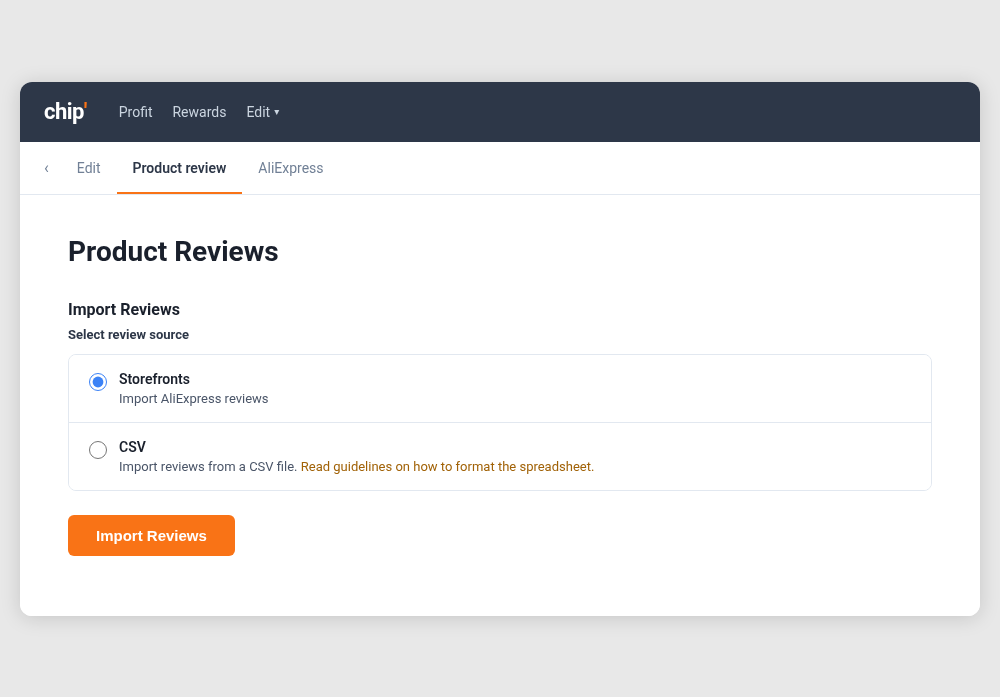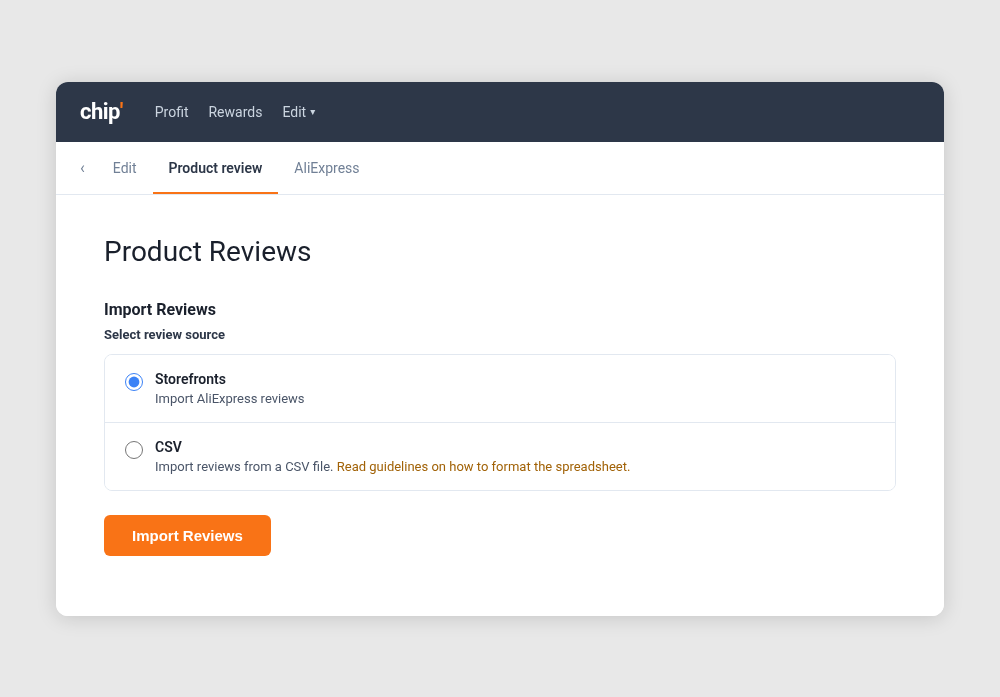--- a/index.html
+++ b/index.html
@@ -7,21 +7,21 @@
       font-family: -apple-system, BlinkMacSystemFont, 'Segoe UI', Roboto, sans-serif;
       background: #e8e8e8;
       display: flex;
       justify-content: center;
       align-items: center;
       min-height: 100vh;
       padding: 20px;
     }
 
     .window {
-      width: 888px;
+      width: 960px;
       background: #fff;
       border-radius: 12px;
       overflow: hidden;
       box-shadow: 0 2px 20px rgba(0,0,0,0.15);
     }
 
     
     .navbar {
       background: #2d3748;
       display: flex;
@@ -125,21 +125,21 @@
     }
 
     
     .main-content {
       padding: 40px 48px 60px;
       background: #fff;
     }
 
     .page-title {
       font-size: 28px;
-      font-weight: 400;
+      font-weight: 700;
       color: #1a202c;
       margin-bottom: 32px;
     }
 
     .section-title {
       font-size: 16px;
       font-weight: 700;
       color: #1a202c;
       margin-bottom: 8px;
     }

